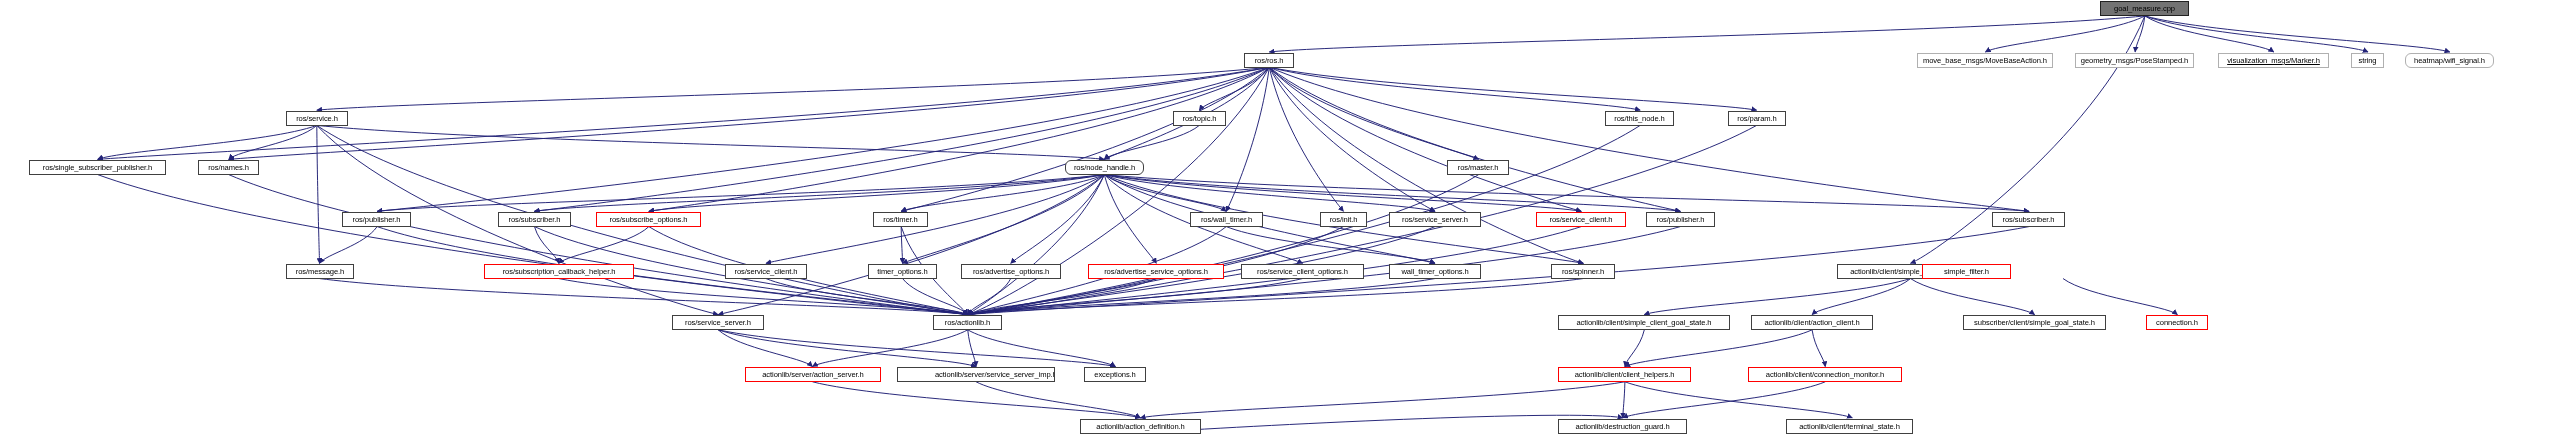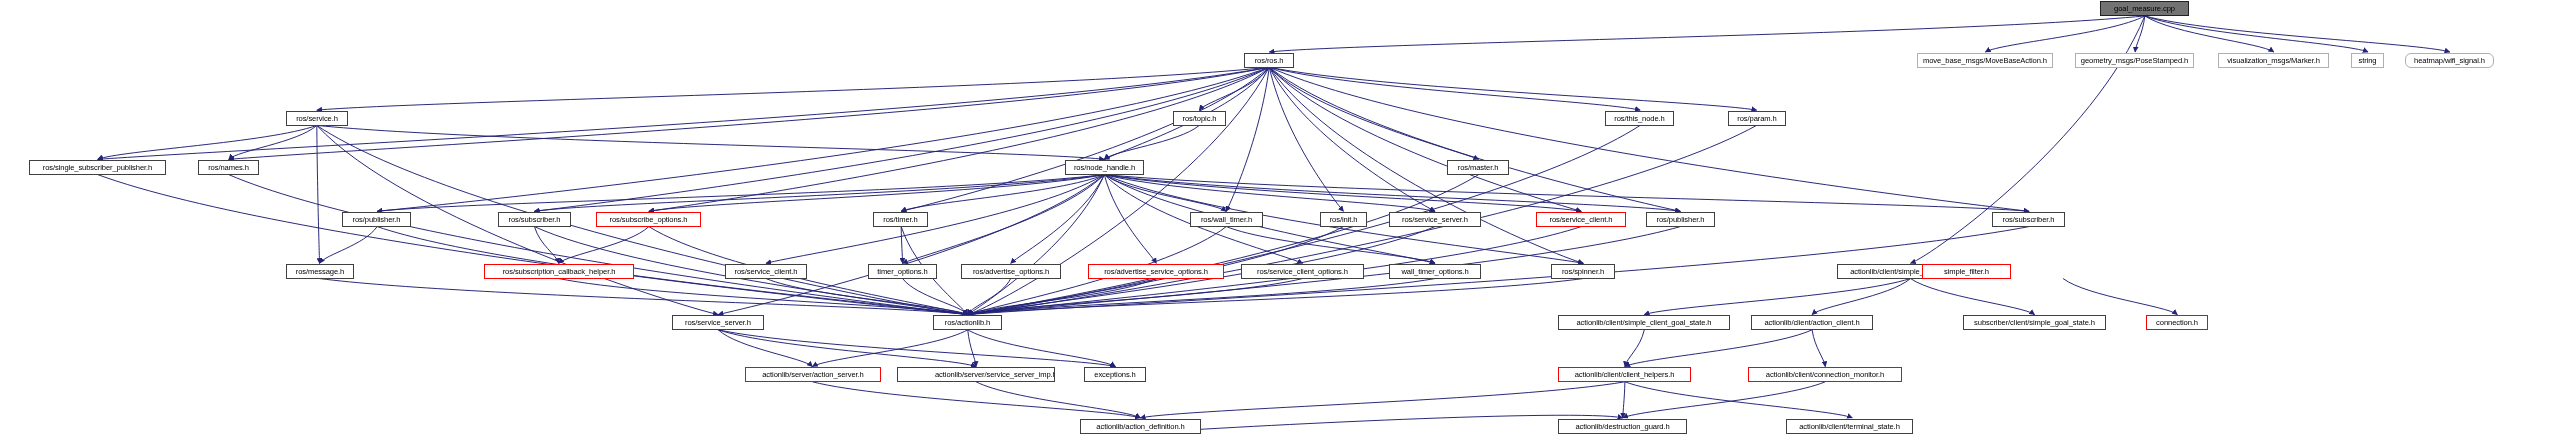--- a/index.html
+++ b/index.html
@@ -149,31 +149,31 @@
         <path d="M 2344 551 C 2416.16 577.5, 2639.2 590, 2672 603" marker-end="url(#arrow)"></path>
         <path d="M 2344 551 C 2190.22 577.5, 1714.9 590, 1645 603" marker-end="url(#arrow)"></path>
         <path d="M 2633 551 C 2568.76 577.5, 2370.2 590, 2341 603" marker-end="url(#arrow)"></path>
         <path d="M 1645 625 C 1798.12 614.5, 2271.4 590, 2341 603" marker-end="url(#arrow)"></path>
       </g>
   </svg>
   <div id="node-layer">
       <div class="node root" style="left: 2100px; top: 1.4px; width: 89px;">goal_measure.cpp</div>
       <div class="node grayborder" style="left: 1917px; top: 53px; width: 136px;">move_base_msgs/MoveBaseAction.h</div>
       <div class="node grayborder" style="left: 2075px; top: 53px; width: 119px;">geometry_msgs/PoseStamped.h</div>
-      <div class="node grayborder" style="left: 2218px; top: 53px; width: 111px;">visualization_msgs/Marker.h</div>
+      <div class="node grayborder" style="left: 2218px; top: 53px; width: 111px; text-decoration: underline;">visualization_msgs/Marker.h</div>
       <div class="node grayborder" style="left: 2351px; top: 53px; width: 33px;">string</div>
       <div class="node grayborder" style="left: 2405px; top: 53px; width: 89px; border-radius: 6px;">heatmap/wifi_signal.h</div>
       <div class="node" style="left: 1244px; top: 53px; width: 50px;">ros/ros.h</div>
       <div class="node" style="left: 286px; top: 111px; width: 62px;">ros/service.h</div>
       <div class="node" style="left: 1173px; top: 111px; width: 53px;">ros/topic.h</div>
       <div class="node" style="left: 1605px; top: 111px; width: 69px;">ros/this_node.h</div>
       <div class="node" style="left: 1728px; top: 111px; width: 58px;">ros/param.h</div>
       <div class="node" style="left: 29px; top: 160px; width: 137px;">ros/single_subscriber_publisher.h</div>
       <div class="node" style="left: 198px; top: 160px; width: 61px;">ros/names.h</div>
-      <div class="node" style="left: 1065px; top: 160px; width: 79px;">ros/node_handle.h</div>
+      <div class="node" style="left: 1065px; top: 160px; width: 79px; border-radius: 6px;">ros/node_handle.h</div>
       <div class="node" style="left: 1447px; top: 160px; width: 62px;">ros/master.h</div>
       <div class="node" style="left: 342px; top: 212px; width: 69px;">ros/publisher.h</div>
       <div class="node" style="left: 498px; top: 212px; width: 73px;">ros/subscriber.h</div>
       <div class="node red" style="left: 596px; top: 212px; width: 105px;">ros/subscribe_options.h</div>
       <div class="node" style="left: 873px; top: 212px; width: 55px;">ros/timer.h</div>
       <div class="node" style="left: 1190px; top: 212px; width: 73px;">ros/wall_timer.h</div>
       <div class="node" style="left: 1320px; top: 212px; width: 47px;">ros/init.h</div>
       <div class="node" style="left: 1389px; top: 212px; width: 92px;">ros/service_server.h</div>
       <div class="node red" style="left: 1536px; top: 212px; width: 90px;">ros/service_client.h</div>
       <div class="node" style="left: 1646px; top: 212px; width: 69px;">ros/publisher.h</div>

